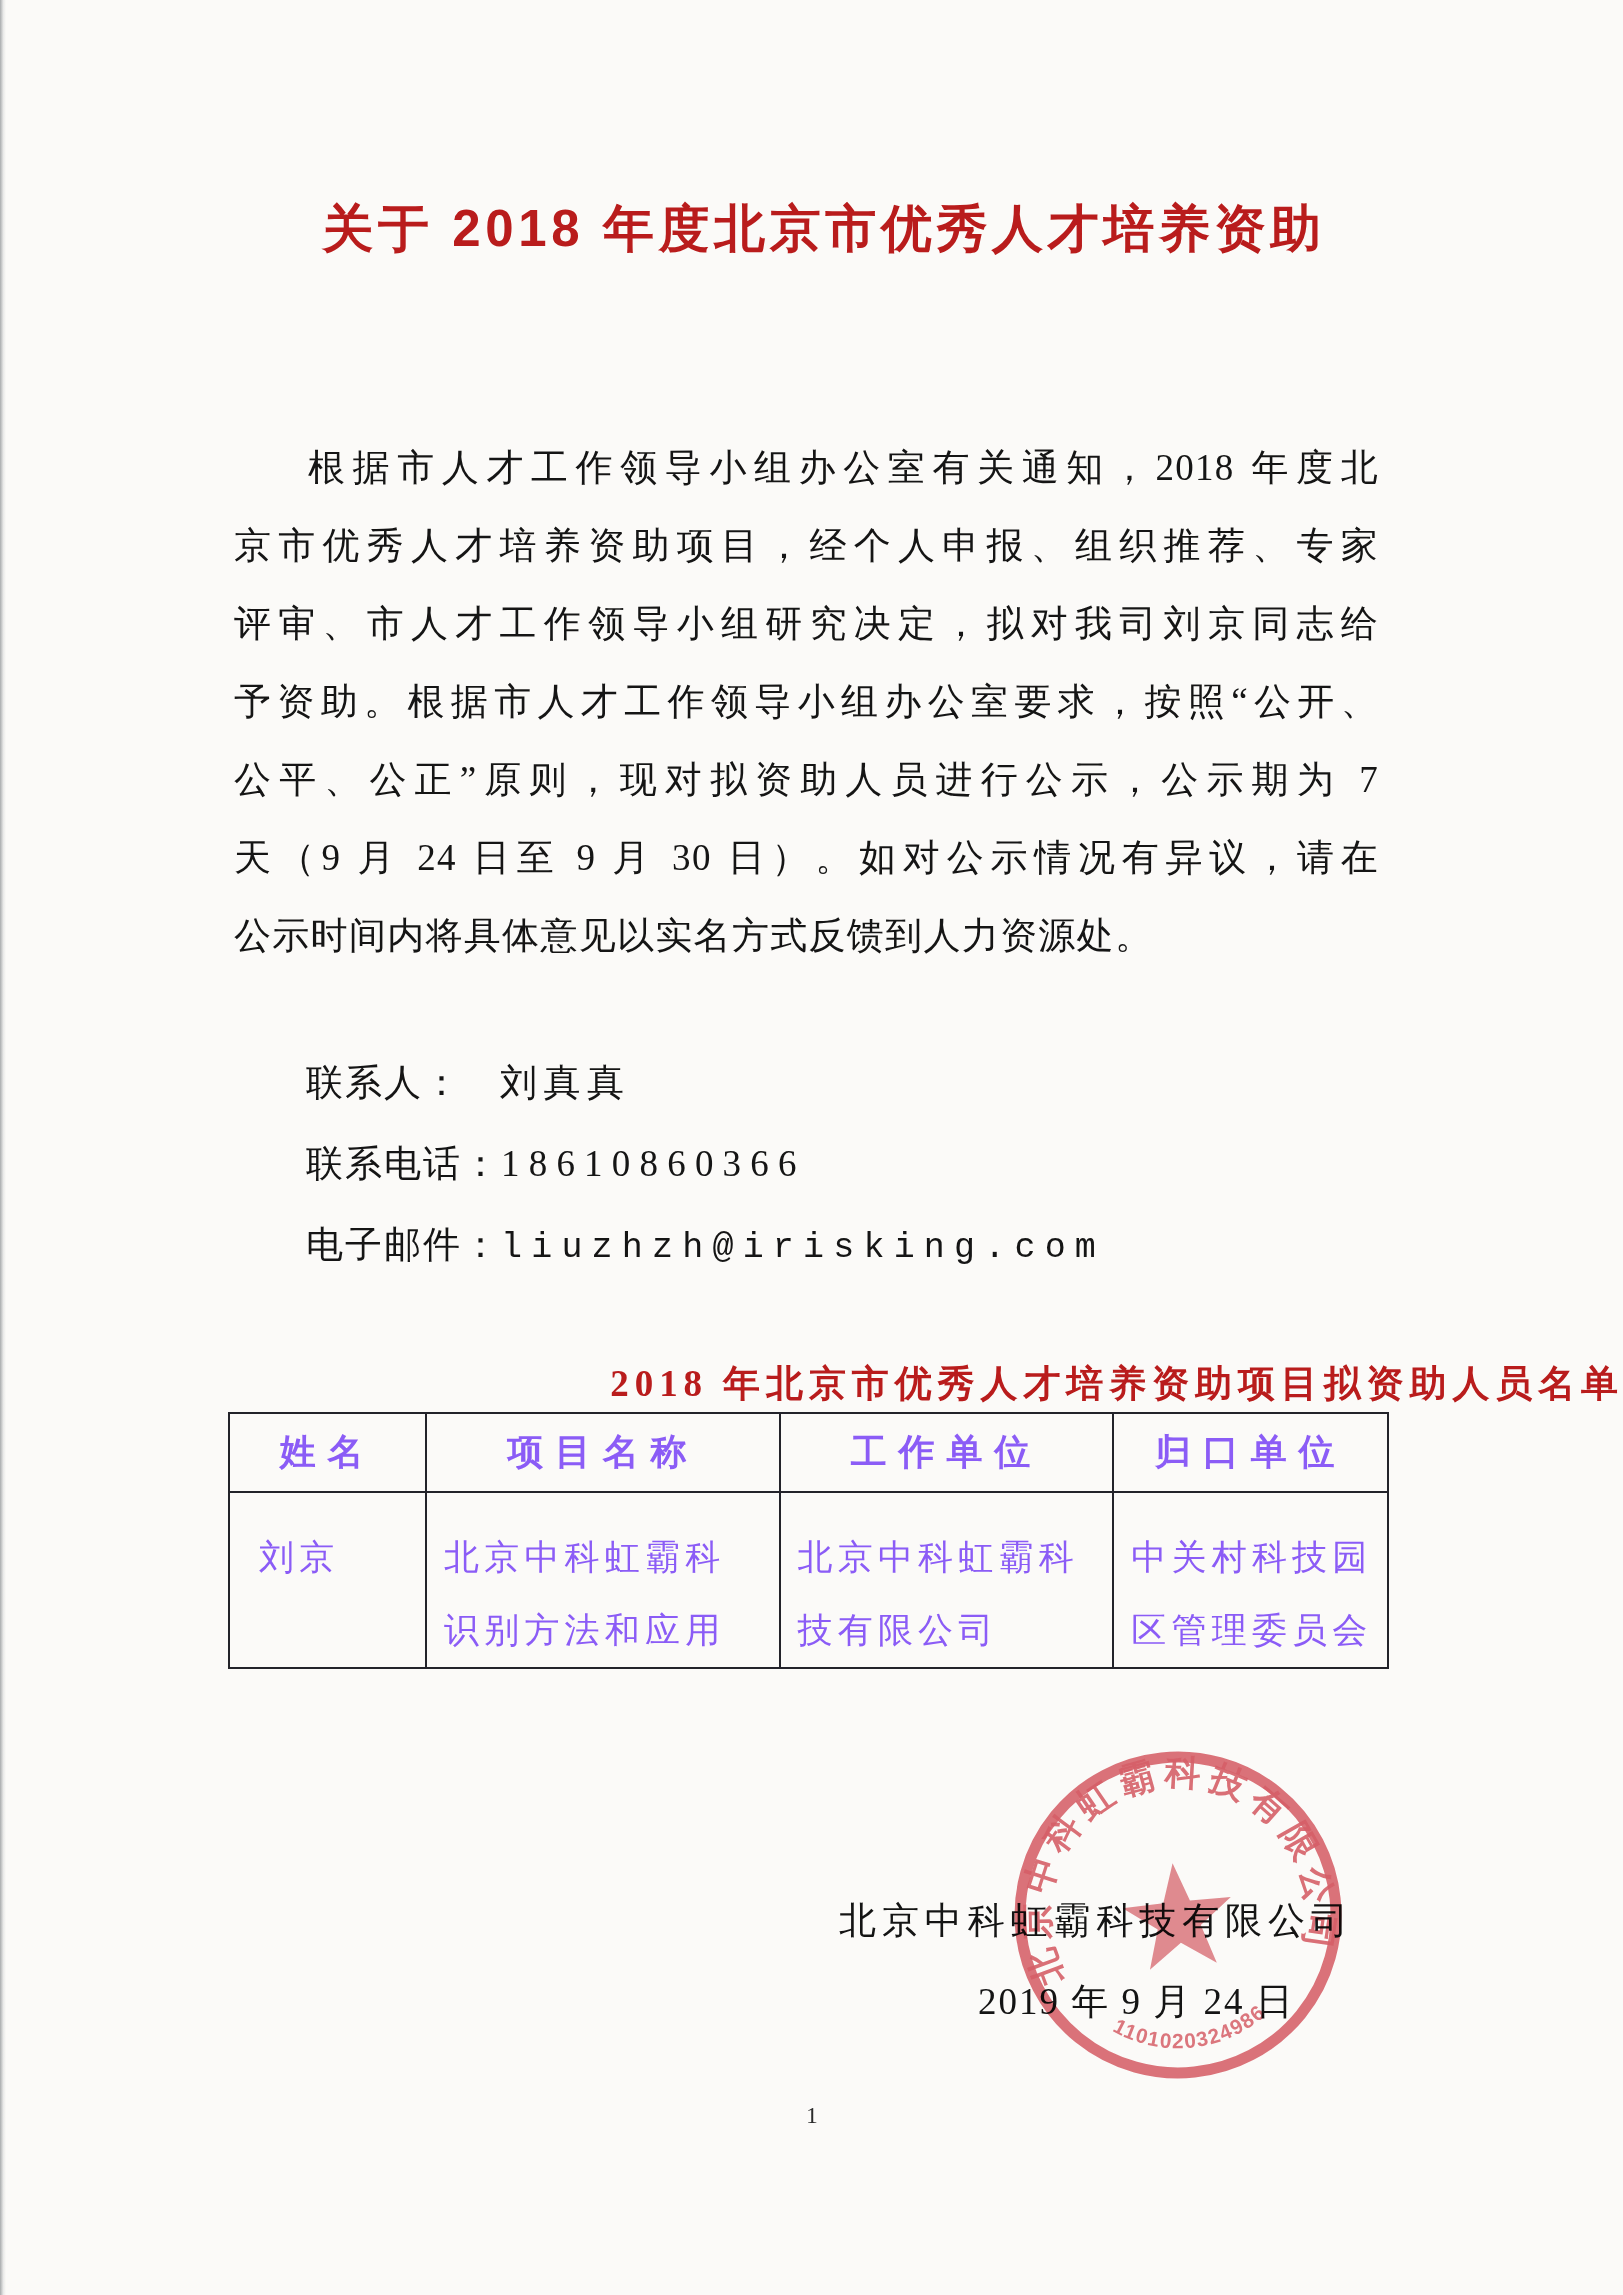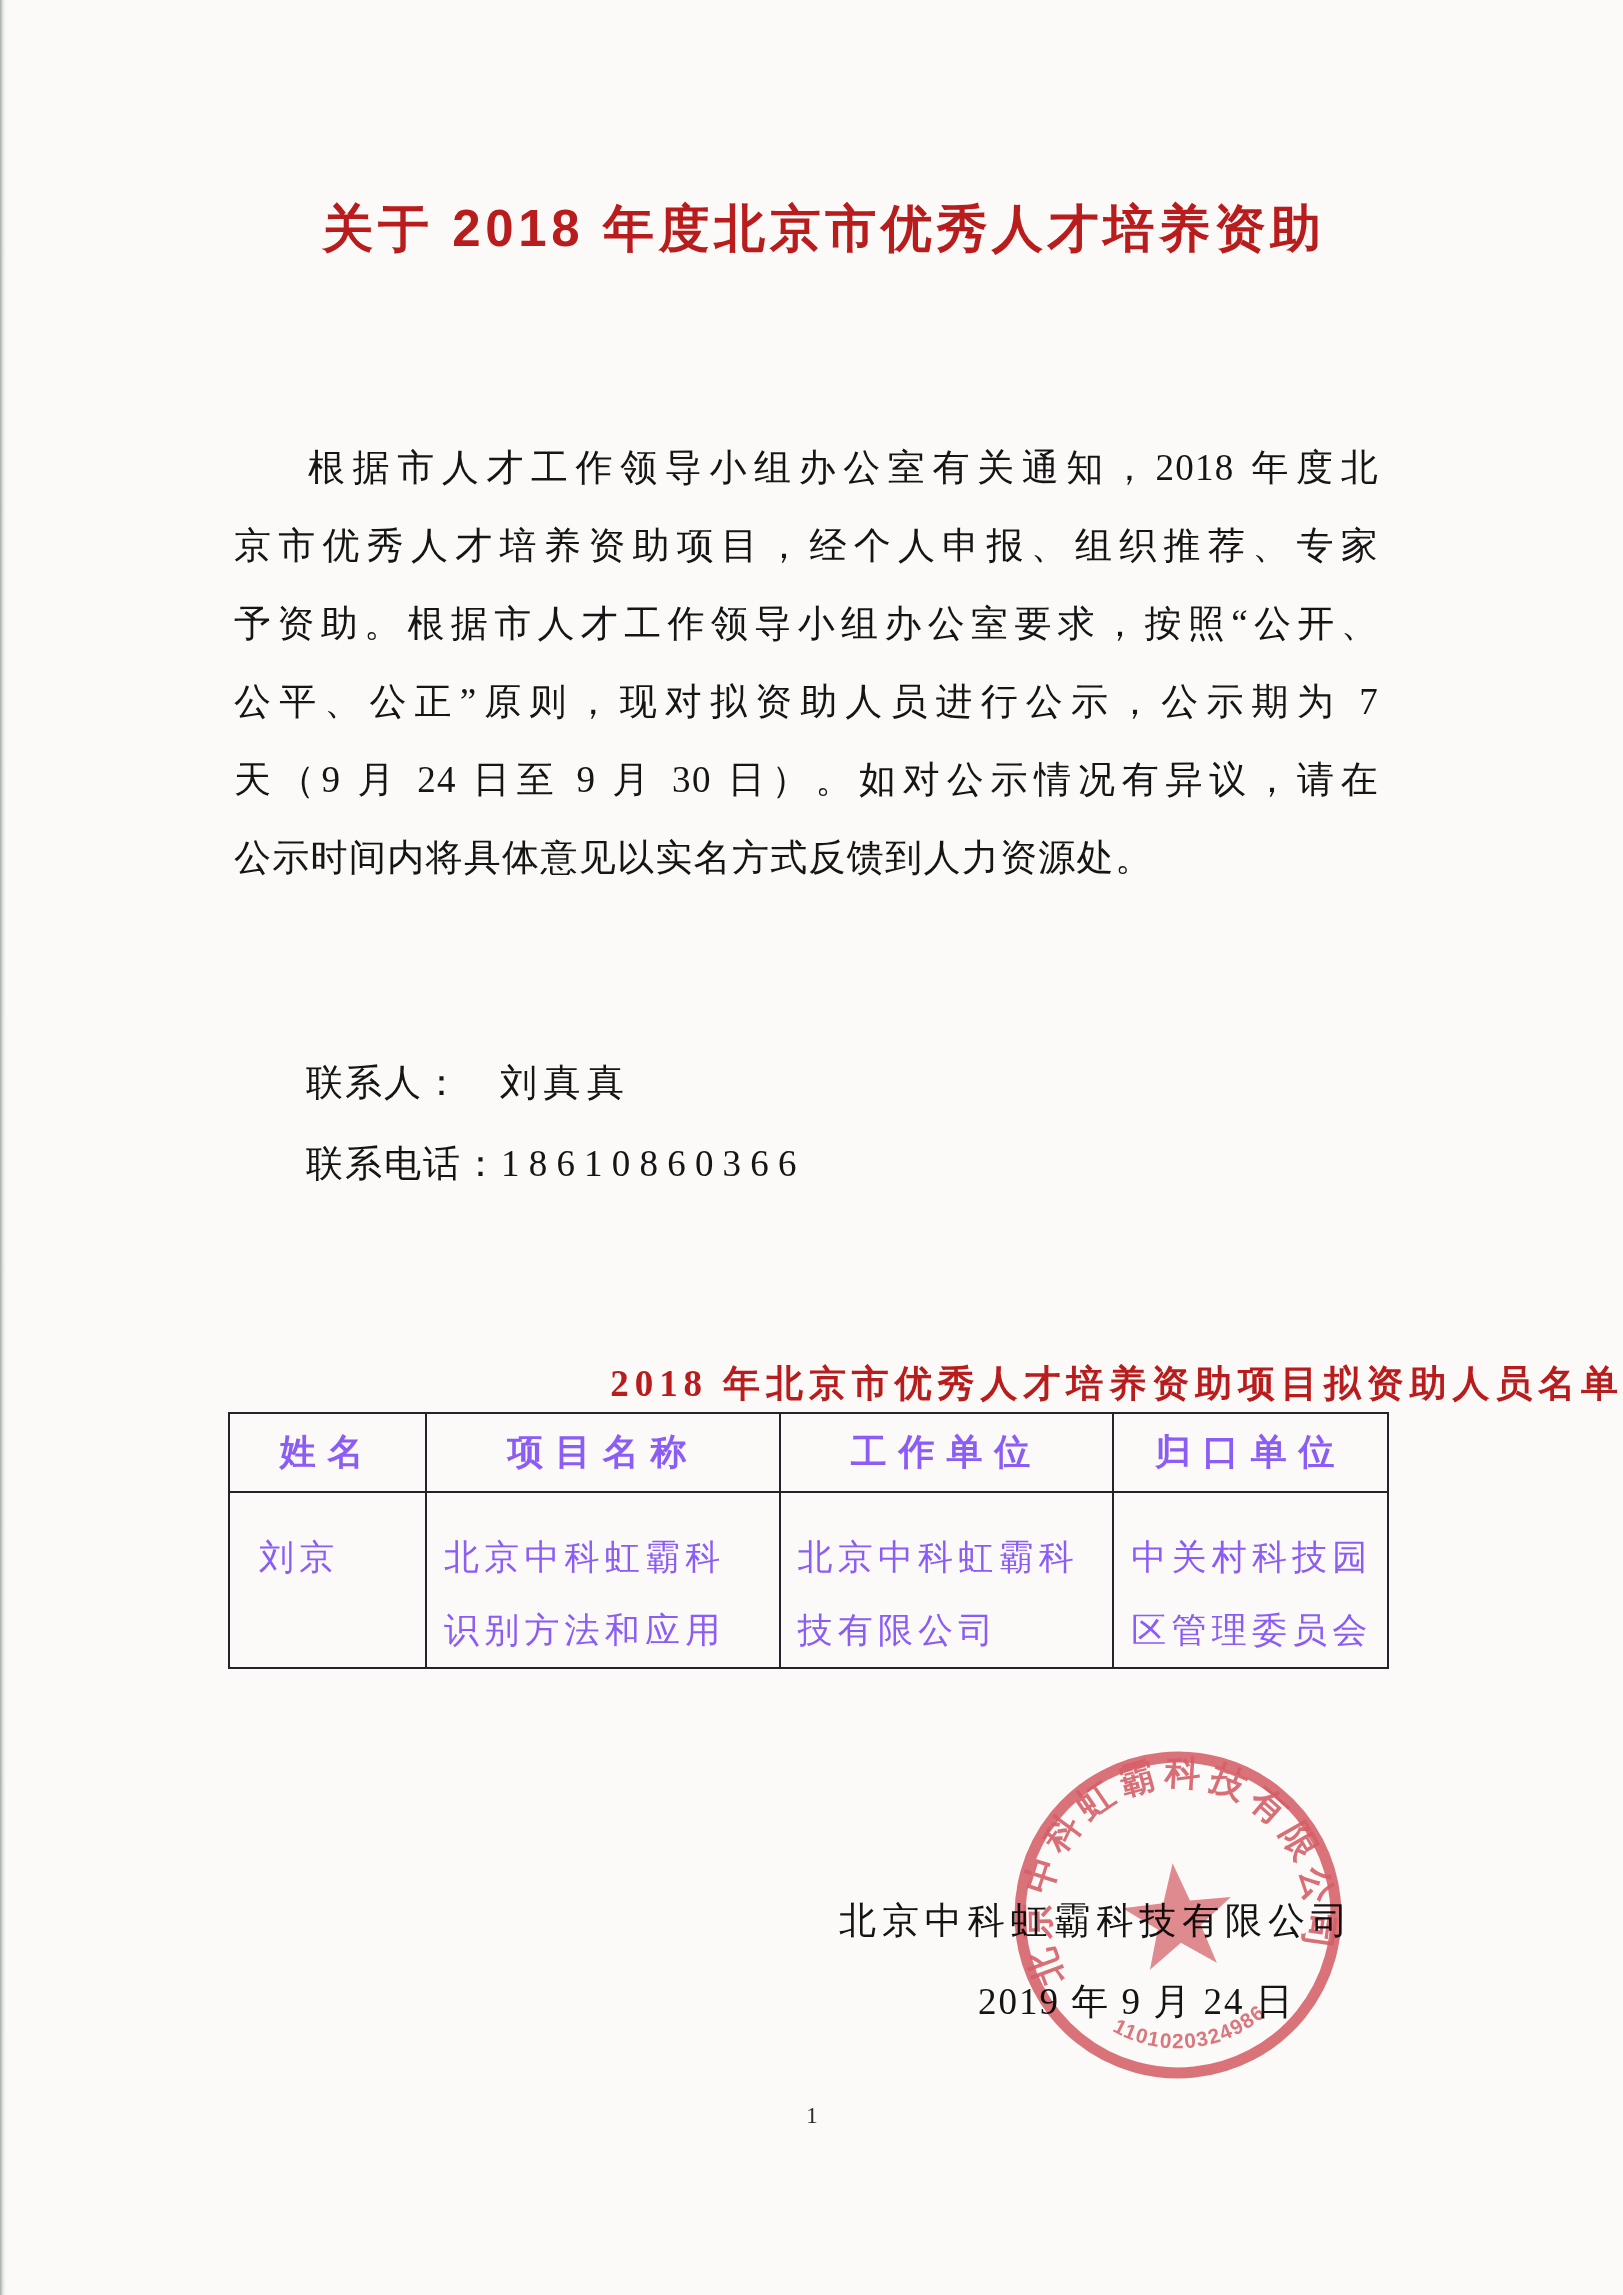--- a/index.html
+++ b/index.html
@@ -132,32 +132,36 @@
 
   <div class="scan-edge"></div>
 
   <div class="doc-title">
     <div>关于 2018 年度北京市优秀人才培养资助</div>
   </div>
 
   <div class="paragraph">
     <div class="line indent">根据市人才工作领导小组办公室有关通知，2018 年度北</div>
     <div class="line">京市优秀人才培养资助项目，经个人申报、组织推荐、专家</div>
+    <div class="line">评审、市人才工作领导小组研究决定，拟对我司刘京同志给</div>
     <div class="line">予资助。根据市人才工作领导小组办公室要求，按照“公开、</div>
     <div class="line">公平、公正”原则，现对拟资助人员进行公示，公示期为 7</div>
     <div class="line">天（9 月 24 日至 9 月 30 日）。如对公示情况有异议，请在</div>
     <div class="line last">公示时间内将具体意见以实名方式反馈到人力资源处。</div>
   </div>
 
   <div class="contact">
     <div class="row">
       <span class="label">联系人：</span><span class="value person">刘真真</span>
     </div>
     <div class="row">
       <span class="label">联系电话：</span><span class="value phone">18610860366</span>
+    </div>
+    <div class="row">
+      <span class="label">电子邮件：</span><span class="value email">liuzhzh@irisking.com</span>
     </div>
   </div>
 
   <div class="table-caption">2018 年北京市优秀人才培养资助项目拟资助人员名单</div>
 
   <table class="roster">
     <colgroup>
       <col class="col-name">
         <col class="col-project">
         <col class="col-employer">

